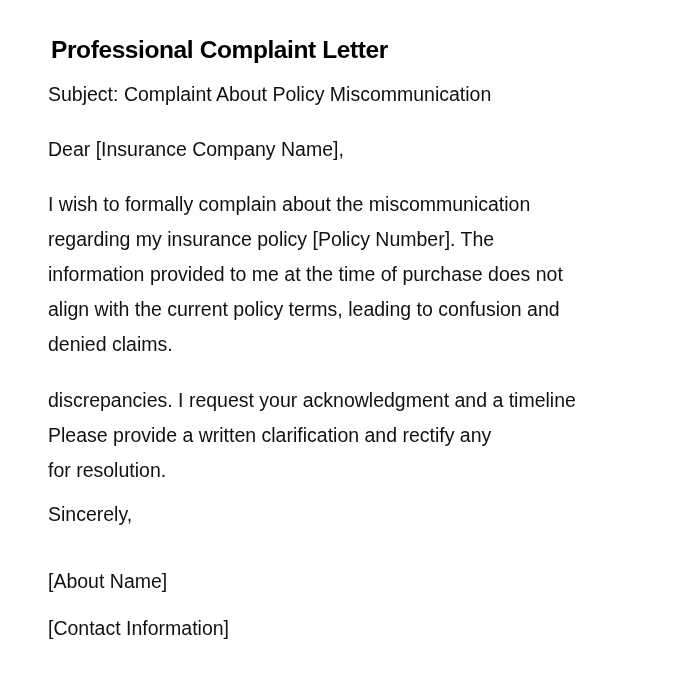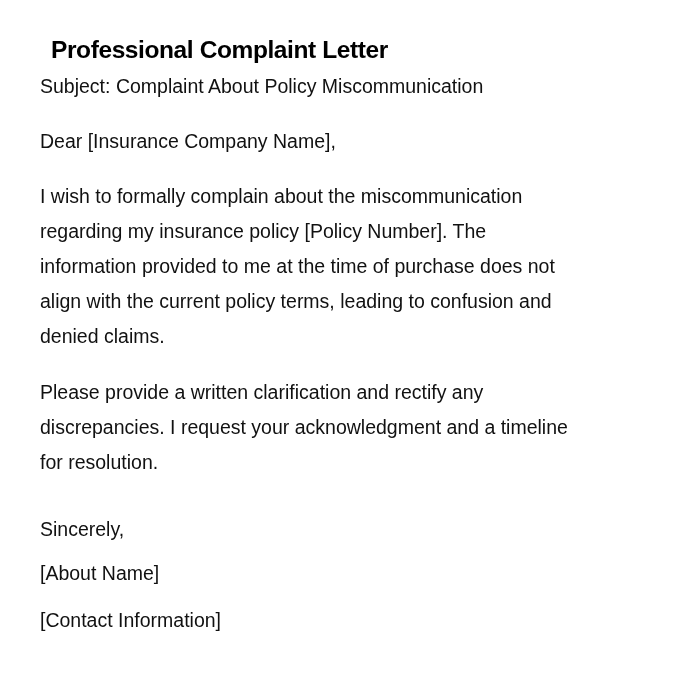--- a/index.html
+++ b/index.html
@@ -1,42 +1,42 @@
 <!DOCTYPE html>
 <html><head>
 <meta charset="utf-8">
 <style>
   html, body { margin: 0; padding: 0; background: #ffffff; }
   body { width: 700px; height: 691px; overflow: hidden; font-family: "Liberation Sans", sans-serif; color: #111111; }
   .page { position: relative; padding: 0 40px; }
   .title { position: absolute; left: 40px; top: 25px; font-size: 24.5px; font-weight: bold; letter-spacing: -0.4px; margin: 11px; color: #000; }
-  .p { position: absolute; left: 40px; font-size: 19.5px; line-height: 35px; margin: 0; width: 610px; color: #111; }
+  .p { position: absolute; left: 40px; font-size: 19.5px; line-height: 35px; margin: 8px; width: 610px; color: #111; }
 </style>
 </head>
 <body>
 
 <div class="page">
   <h1 class="title">Professional Complaint Letter</h1>
 
   <p class="p" style="top:69px">Subject: Complaint About Policy Miscommunication</p>
 
   <p class="p" style="top:124px">Dear [Insurance Company Name],</p>
 
   <div class="p" style="top:179px">
     <div>I wish to formally complain about the miscommunication</div>
     <div>regarding my insurance policy [Policy Number]. The</div>
     <div>information provided to me at the time of purchase does not</div>
     <div>align with the current policy terms, leading to confusion and</div>
     <div>denied claims.</div>
   </div>
 
   <div class="p" style="top:375px">
+    <div>discrepancies. I request your acknowledgment and a timeline</div>
     <div>Please provide a written clarification and rectify any</div>
-    <div>discrepancies. I request your acknowledgment and a timeline</div>
     <div>for resolution.</div>
   </div>
 
-  <p class="p" style="top:512px">Sincerely,</p>
+  <p class="p" style="top:489px">Sincerely,</p>
 
   <p class="p" style="top:556px">[About Name]</p>
 
   <p class="p" style="top:603px">[Contact Information]</p>
 </div>
 
 </body></html>

